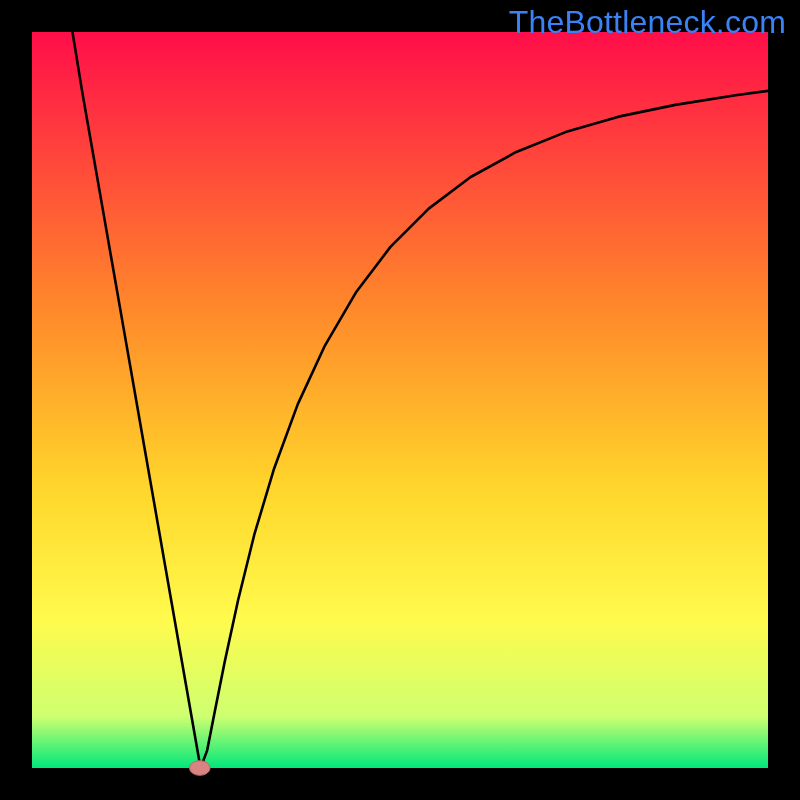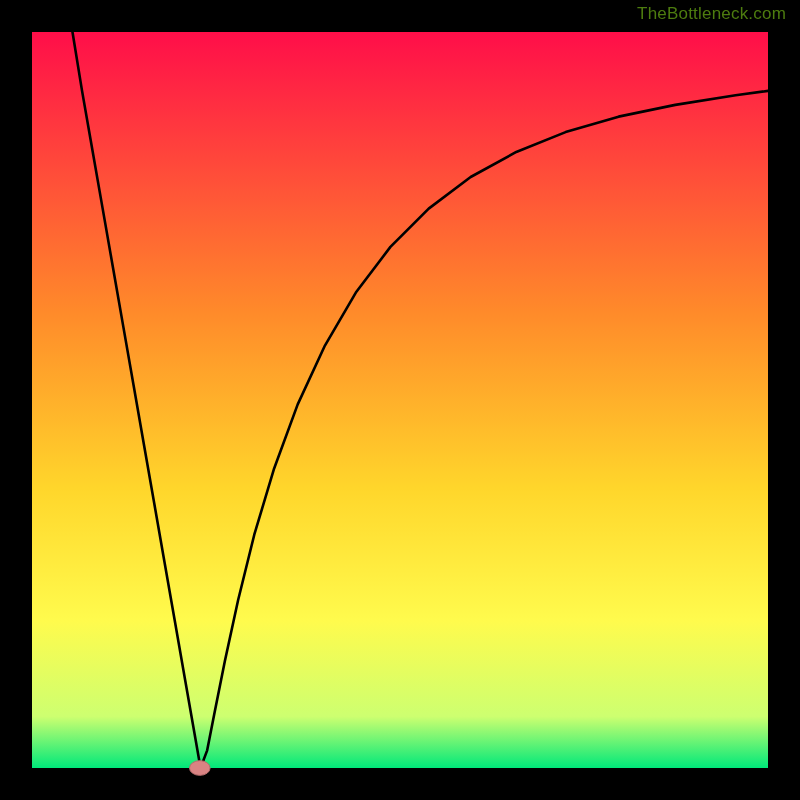--- a/index.html
+++ b/index.html
@@ -14,22 +14,22 @@
   .outer {
     position: relative;
     width: 800px;
     height: 800px;
     background: #000;
   }
   .watermark {
     position: absolute;
     top: 4px;
     right: 14px;
-    color: #4d7c0f;
-    font-size: 17px;
+    color: #3b82f6;
+    font-size: 32px;
     font-weight: 400;
     letter-spacing: 0.2px;
     z-index: 5;
     user-select: none;
   }
   svg {
     display: block;
   }
 </style>
 </head>

